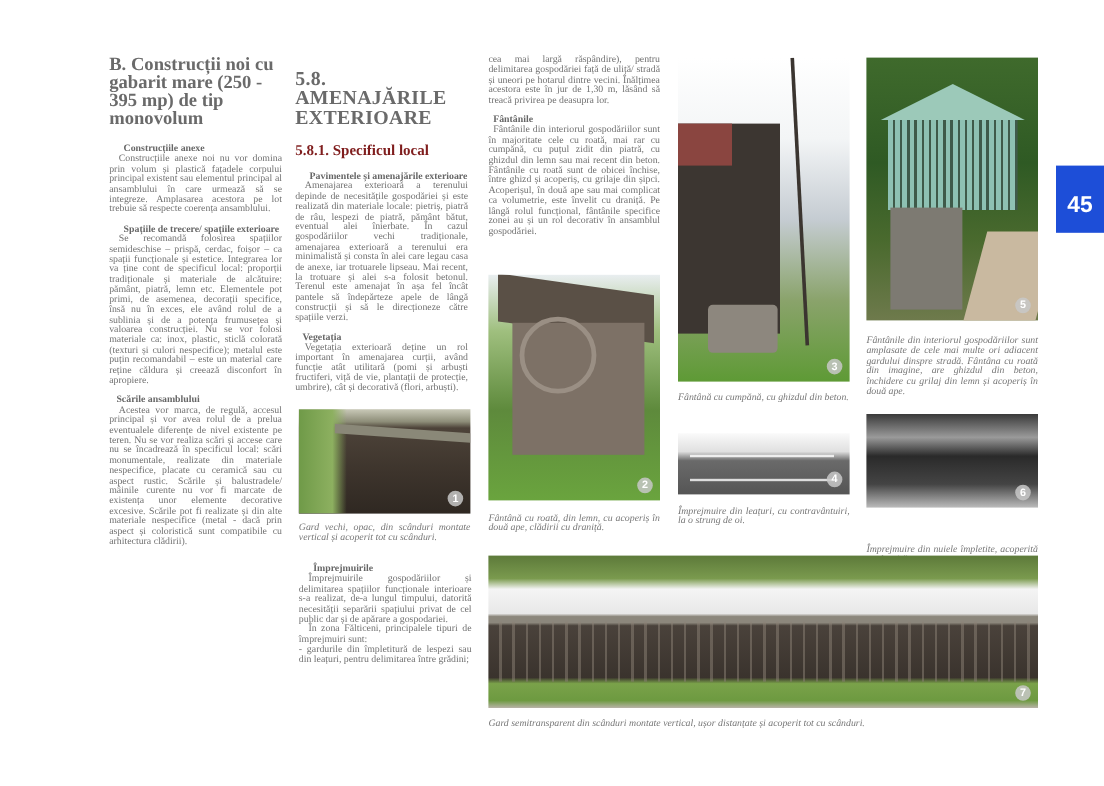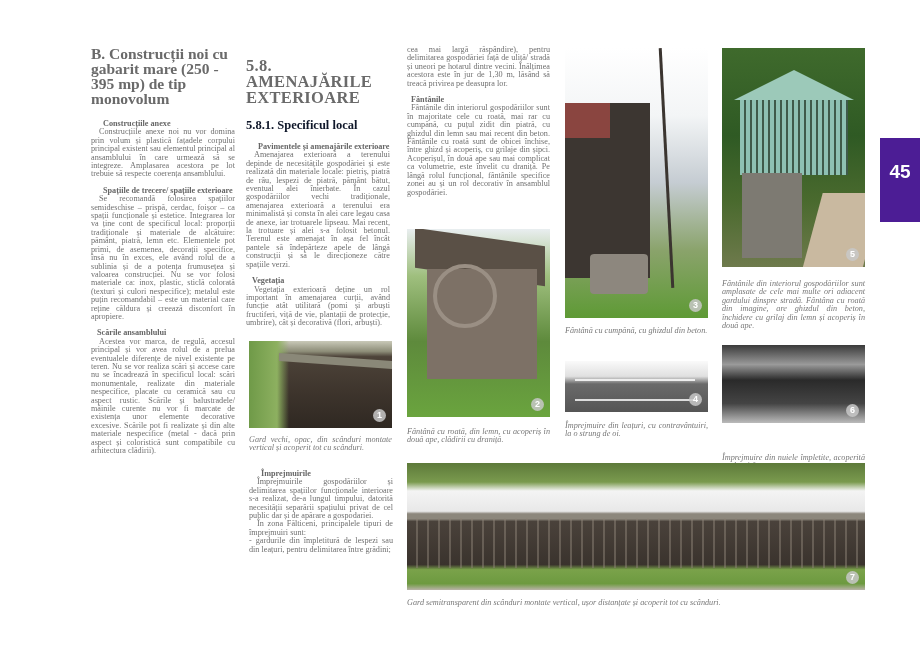--- a/index.html
+++ b/index.html
@@ -1,29 +1,29 @@
 <!DOCTYPE html>
 <html><head>
 <meta charset="utf-8">
 <style>
   html, body { margin:0; padding:0; }
   body { width:920px; height:655px; background:#ffffff; position:relative; overflow:hidden;
          font-family:"Liberation Sans", sans-serif; color:#6b6b6b; }
   .abs { position:absolute;font-family:Liberation Serif, serif; }
   .h-big { font-weight:bold; font-size:15.5px; line-height:15px; color:#6a6a6a; }
-  .h-mid { font-weight:bold; font-size:12.5px; color:#0f172a; }
+  .h-mid { font-weight:bold; font-size:12.5px; color:#7f1d1d; }
   .sub { font-weight:bold; font-size:8.2px; line-height:8.4px; color:#666; }
   .para { font-size:8.2px; line-height:8.4px; color:#707070; text-align:justify; text-indent:8px; margin:0; }
   .plain { font-size:8.2px; line-height:8.4px; color:#707070; text-align:justify; margin:0; }
   .cap { font-style:italic; font-size:8.2px; line-height:8.4px; color:#777; text-align:justify; }
   .photo { position:absolute; overflow:hidden; }
   .num { position:absolute; right:6px; bottom:6px; width:13px; height:13px; border-radius:50%;
          background:rgba(200,200,200,0.85); color:#fff; font-size:9px; font-weight:bold;
          text-align:center; line-height:13px; }
-  .pagebox { position:absolute; left:880px; top:138px; width:40px; height:84px; background:#4c1d95;
+  .pagebox { position:absolute; left:880px; top:138px; width:40px; height:56px; background:#1d4ed8;
              color:#fff; font-weight:bold; font-size:19px; text-align:center; line-height:68px; }
 </style>
 </head>
 <body>
 
 <div class="abs" style="left:91px; top:46px; width:144px;">
   <div class="h-big">B. Construcții noi cu gabarit mare (250 - 395 mp) de tip monovolum</div>
   <div style="height:14px"></div>
   <div class="sub" style="padding-left:12px">Construcțiile anexe</div>
   <p class="para">Construcțiile anexe noi nu vor domina prin volum și plastică fațadele corpului principal existent sau elementul principal al ansamblului în care urmează să se integreze. Amplasarea acestora pe lot trebuie să respecte coerența ansamblului.</p>

